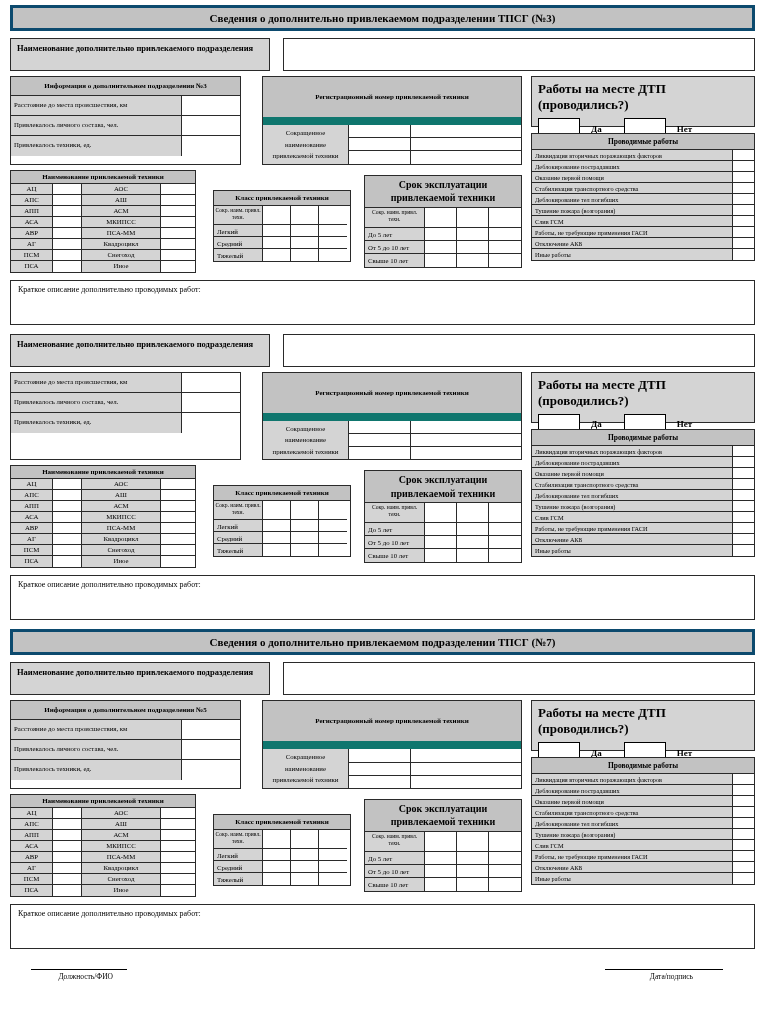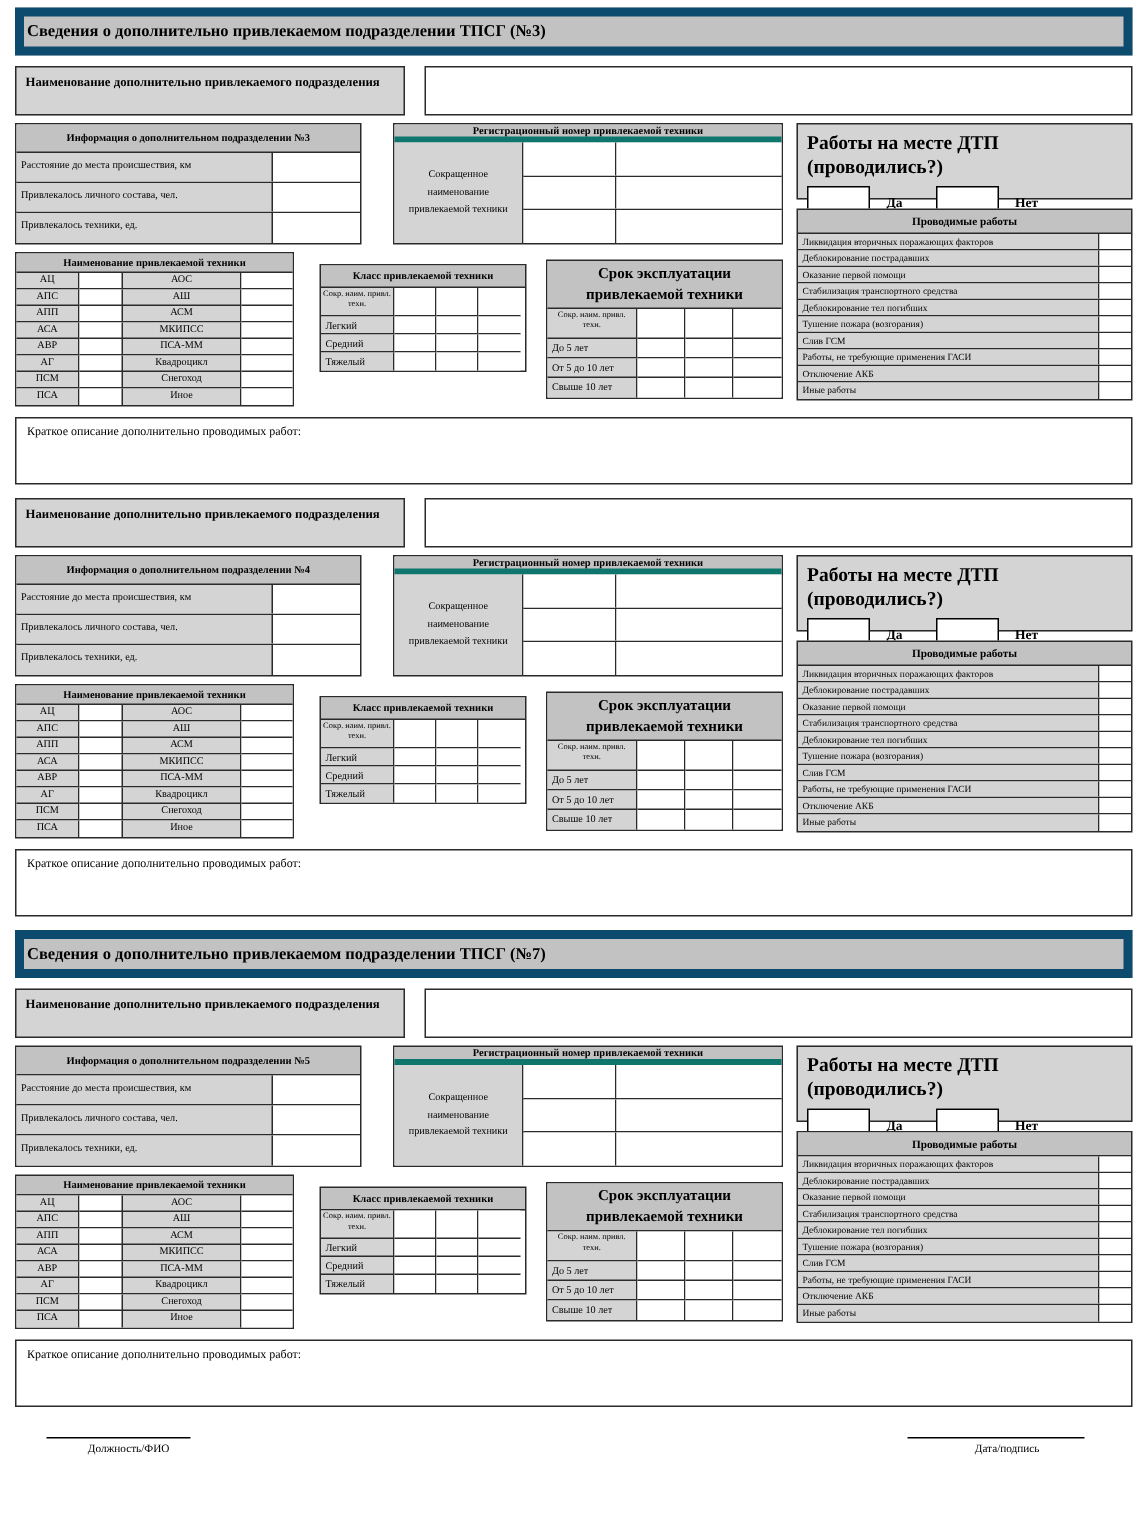--- a/index.html
+++ b/index.html
@@ -1,21 +1,21 @@
 <!DOCTYPE html>
 <html><head>
 <meta charset="utf-8">
 <style>
   *{box-sizing:border-box;margin:0;padding:0}
   html,body{width:765px;height:1012px}
   body{background:#ffffff;color:#000;font-family:"Liberation Serif","DejaVu Serif",serif;position:relative;overflow:hidden}
   .page{padding:5px 10px 0}
   .section{margin-bottom:9px}
 
-  .title-bar{border:6px solid #0c4a6e;background:#c2c2c2;font-weight:bold;font-size:11px;padding:4px 2px}
+  .title-bar{border:3px solid #0c4a6e;background:#c2c2c2;text-align:center;font-weight:bold;font-size:11px;padding:4px 2px}
 
   .name-row{display:flex;gap:13px;margin-top:7px}
   .name-label{width:260px;min-height:33px;background:#d4d4d4;border:1px solid #2a2a2a;font-weight:bold;font-size:8.5px;line-height:1.6;padding:3px 6px;text-align:justify}
   .name-input{flex:1;border:1px solid #2a2a2a;background:#fff}
 
   .body-row{display:flex;gap:9px;margin-top:5px}
   .left-col{width:512px;flex:none}
   .right-col{flex:1;display:flex;flex-direction:column}
 
   .tbl{border:1px solid #2a2a2a;background:#fff}
@@ -23,40 +23,40 @@
 
   .ab-row{display:flex;gap:21px}
   .info-table{width:231px}
   .info-table .tbl-header{font-size:7px;padding:5px 2px}
   .info-row{display:flex;height:20px;border-bottom:1px solid #2a2a2a}
   .info-row:last-child{border-bottom:none}
   .info-label{flex:1;background:#d4d4d4;font-size:6.8px;padding:5px 3px 0;border-right:1px solid #2a2a2a}
   .info-value{width:58px;background:#fff}
 
   .reg-table{flex:1;display:flex;flex-direction:column}
-  .reg-table .tbl-header{font-size:7px;padding:0 2px;border-bottom:4px solid #0f766e}
+  .reg-table .tbl-header{font-size:7px;padding:16px 2px;border-bottom:8px solid #0f766e}
   .reg-body{display:flex;flex:1}
   .reg-side{width:86px;background:#d4d4d4;border-right:1px solid #2a2a2a;font-size:6.8px;text-align:center;display:flex;align-items:center;justify-content:center;padding:2px 8px;line-height:1.7}
   .reg-rows{flex:1;display:flex;flex-direction:column}
   .reg-row{flex:1;display:flex;border-bottom:1px solid #2a2a2a}
   .reg-row:last-child{border-bottom:none}
   .reg-small{width:62px;border-right:1px solid #2a2a2a;background:#fff}
   .reg-wide{flex:1;background:#fff}
 
   .eq-zone{display:flex;margin-top:5px;align-items:flex-start}
   .eq-table{width:186px}
   .eq-table .tbl-header{font-size:7px;padding:2px}
   .grid .cell{border-right:1px solid #2a2a2a;border-bottom:1px solid #2a2a2a;height:11px;font-size:6.8px;text-align:center;overflow:hidden;line-height:10px}
   .grid .cell:nth-child(4n){border-right:none}
   .grid .cell:nth-last-child(-n+4){border-bottom:none}
   .cell.lab{background:#d4d4d4}
   .cell.val{background:#fff}
   .eq-grid{display:grid;grid-template-columns:42px 29px 79px 34px}
 
-  .class-table{width:160px;margin-left:17px;margin-top:8px}
+  .class-table{width:160px;margin-left:17px;margin-top:20px}
   .class-table .tbl-header{font-size:7px;padding:3px 2px}
   .class-grid{display:grid;grid-template-columns:49px 28px 28px 28px}
   .class-grid .cell{height:12px;line-height:11px}
   .corner{font-size:5.6px!important;line-height:1.25!important;padding:1px;height:19px!important;background:#d4d4d4;text-align:center}
   .row-lab{background:#d4d4d4;text-align:left!important;padding:1px 3px}
 
   .service-table{width:159px;margin-left:13px;margin-top:5px}
   .service-table .tbl-header{font-size:10px;padding:2px;line-height:1.35}
   .service-grid{display:grid;grid-template-columns:60px 32px 32px 32px}
   .service-grid .cell{height:13px;line-height:12px}
@@ -304,21 +304,20 @@
     <div class="name-row">
       <div class="name-label">Наименование дополнительно привлекаемого подразделения</div>
       <div class="name-input"></div>
     </div>
 
     <div class="body-row">
       <div class="left-col">
 
         <div class="ab-row">
           <div class="tbl info-table">
-            <div class="tbl-header">Информация о дополнительном подразделении №4</div>
             <div class="info-row">
               <div class="info-label">Расстояние до места происшествия, км</div>
               <div class="info-value"></div>
             </div>
             <div class="info-row">
               <div class="info-label">Привлекалось личного состава, чел.</div>
               <div class="info-value"></div>
             </div>
             <div class="info-row">
               <div class="info-label">Привлекалось техники, ед.</div>

